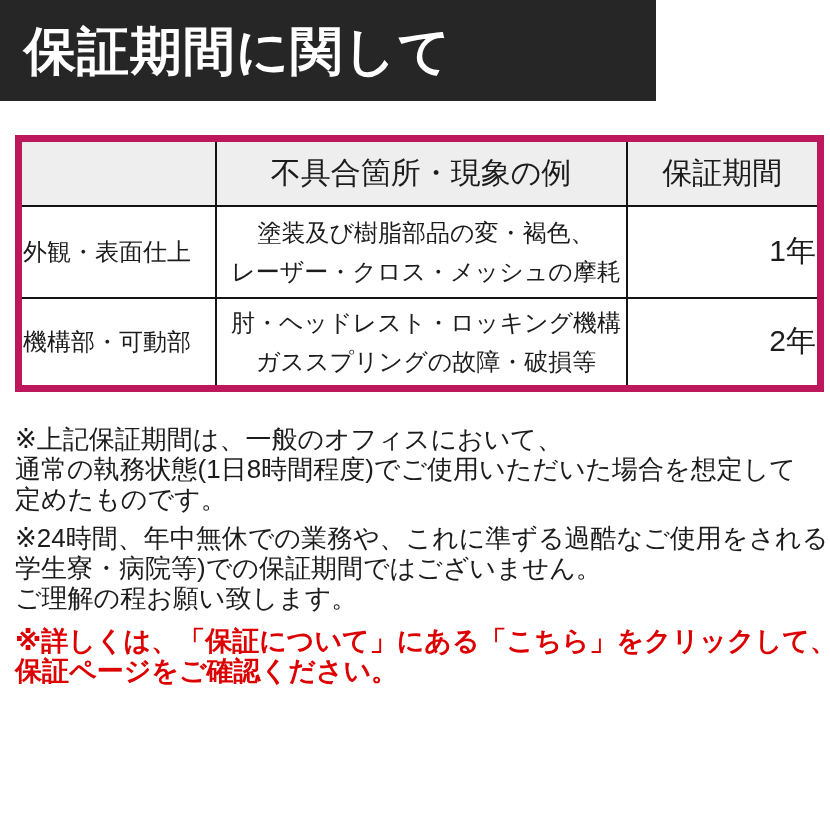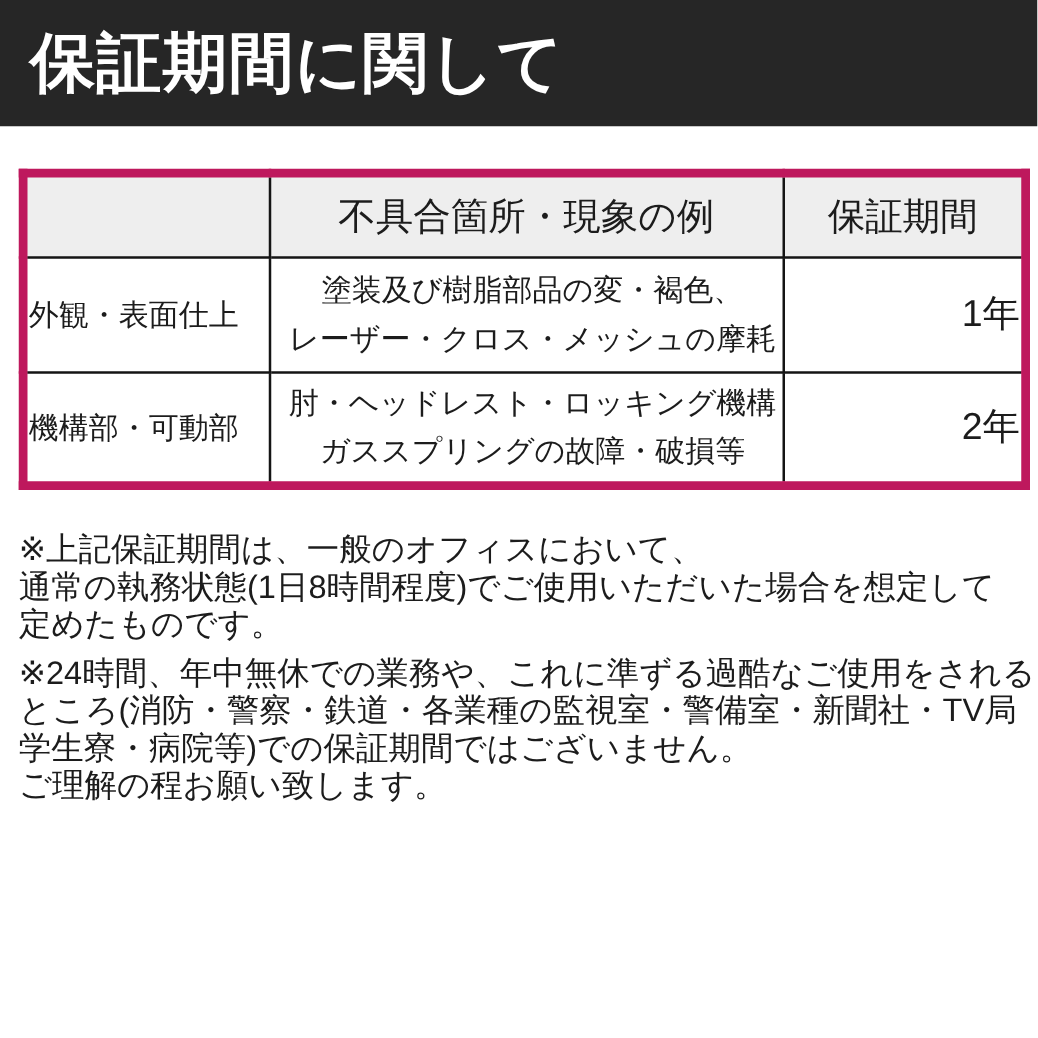--- a/index.html
+++ b/index.html
@@ -5,21 +5,21 @@
   html,body{margin:0;padding:0;}
   body{
     width:830px;height:830px;
     background:#ffffff;
     font-family:"Liberation Sans","DejaVu Sans",sans-serif;
     color:#1c1c1c;
     overflow:hidden;
   }
   
   .banner{
-    width:830px;height:101px;
+    width:656px;height:101px;
     background:#262626;
     display:flex;align-items:center;
     box-sizing:border-box;
     padding-left:24px;
   }
   .banner h1{
     margin:0;
     font-size:52px;
     font-weight:bold;
     color:#ffffff;
@@ -133,19 +133,22 @@
 <div class="notes">
 
   <div class="note">
     <div class="line">※上記保証期間は、一般のオフィスにおいて、</div>
     <div class="line cont">通常の執務状態(1日8時間程度)でご使用いただいた場合を想定して</div>
     <div class="line cont">定めたものです。</div>
   </div>
 
   <div class="note">
     <div class="line">※24時間、年中無休での業務や、これに準ずる過酷なご使用をされる</div>
-    <div class="line cont">ところ(消防・警察・鉄道・各業種の監視室・警備室・新聞社・TV局</div>
     <div class="line cont">学生寮・病院等)での保証期間ではございません。</div>
     <div class="line cont">ご理解の程お願い致します。</div>
   </div>
 
+  <div class="note red">
+    <div class="line">※詳しくは、「保証について」にある「こちら」をクリックして、</div>
+    <div class="line cont">保証ページをご確認ください。</div>
+  </div>
 
 </div>
 
 </body></html>

